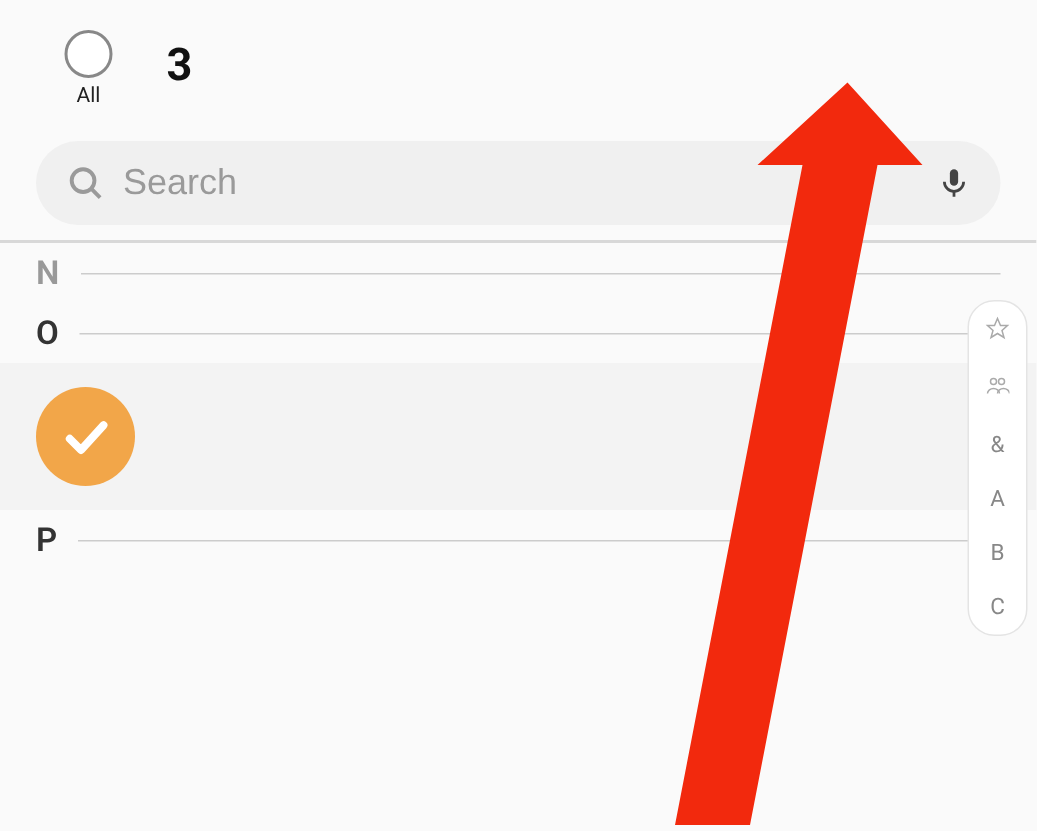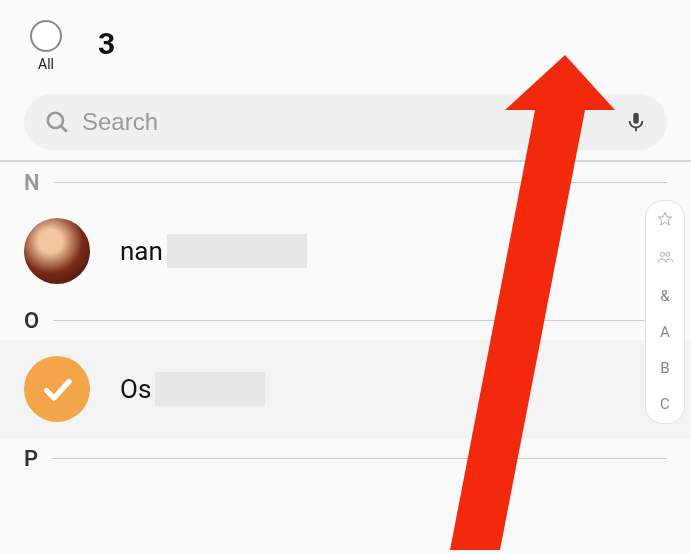--- a/index.html
+++ b/index.html
@@ -7,21 +7,21 @@
     width: 691px;
     height: 554px;
     font-family: -apple-system, BlinkMacSystemFont, "Segoe UI", Roboto, sans-serif;
     background: #fafafa;
     overflow: hidden;
     position: relative;
   }
   .header {
     display: flex;
     align-items: flex-start;
-    padding: 20px 20px 10px 30px;
+    padding: 20px 20px 10px 43px;
     height: 88px;
     background: #fafafa;
   }
   .allbox { display: flex; flex-direction: column; align-items: center; gap: 4px; }
   .radio {
     width: 32px; height: 32px;
     border: 2px solid #888;
     border-radius: 50%;
     background: #fff;
     cursor: pointer;
@@ -157,42 +157,31 @@
 
 <div class="sep"></div>
 
 <div class="list">
 
   <div class="letter top">
     <span>N</span>
     <div class="line"></div>
   </div>
 
-  <div class="contact">
-    <div class="avatar"></div>
-    <div class="nameline">
-      <span class="name">nan</span>
-      <span class="redact a"></span>
-    </div>
-  </div>
 
   <div class="letter">
     <span>O</span>
     <div class="line"></div>
   </div>
 
   <div class="contact row-selected">
     <div class="check">
       <svg viewBox="0 0 24 24" fill="none" stroke="#fff" stroke-width="3.5" stroke-linecap="round" stroke-linejoin="round">
         <polyline points="5 13 10 18 20 7"></polyline>
       </svg>
-    </div>
-    <div class="nameline">
-      <span class="name">Os</span>
-      <span class="redact b"></span>
     </div>
   </div>
 
   <div class="letter">
     <span>P</span>
     <div class="line"></div>
   </div>
 
 </div>
 

